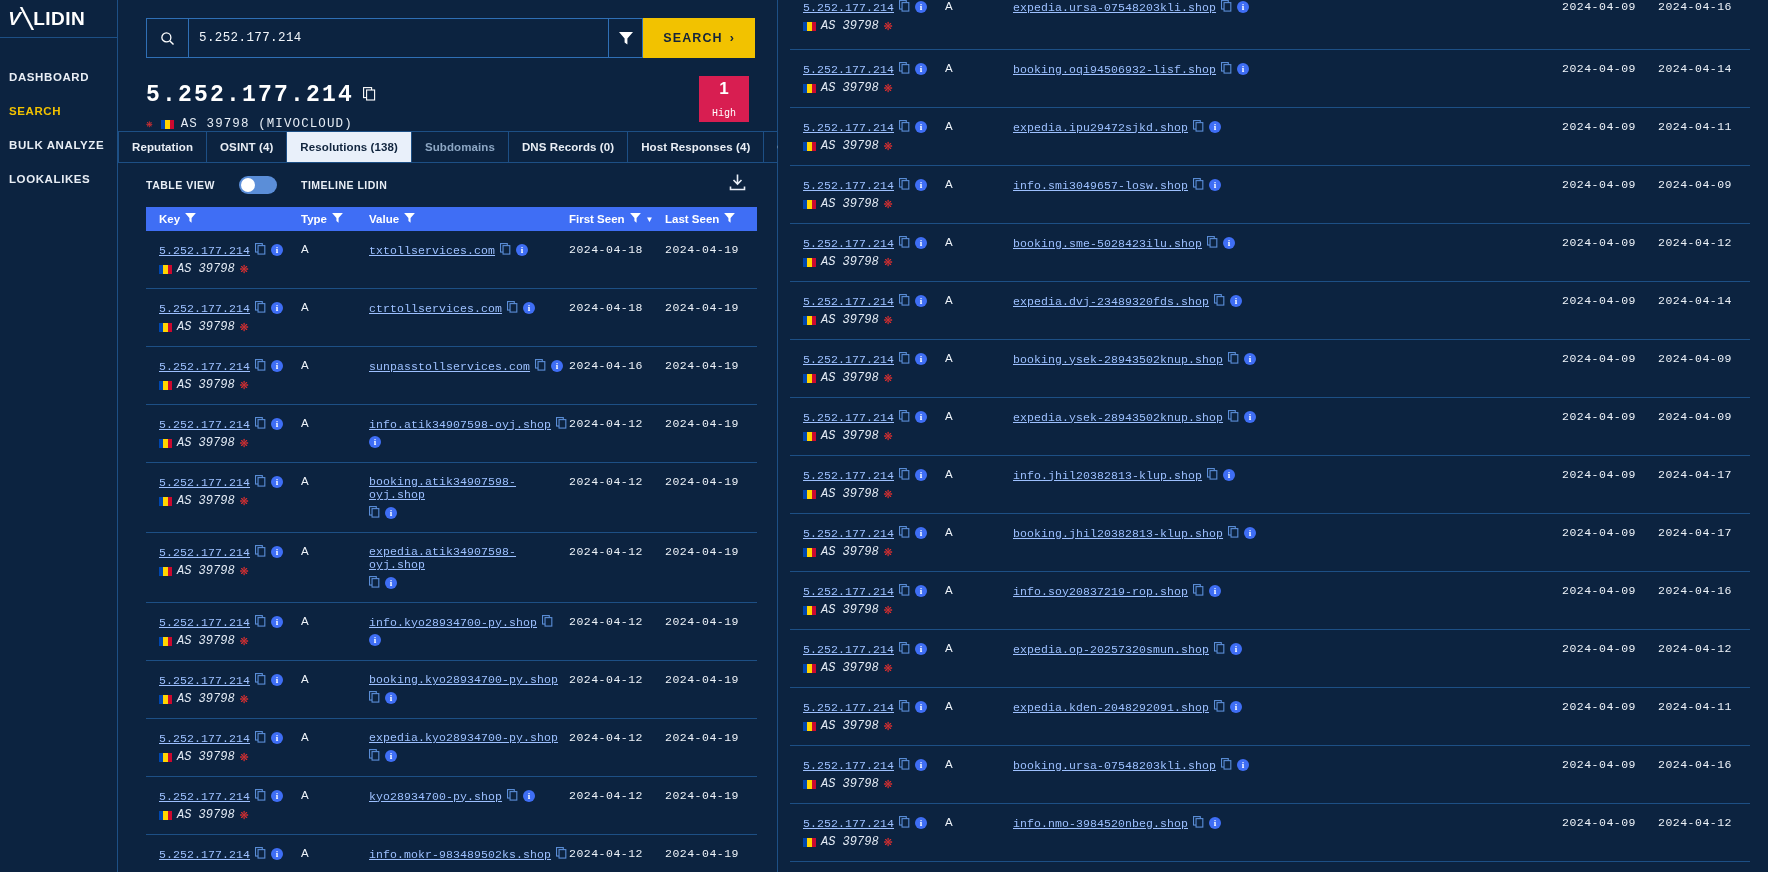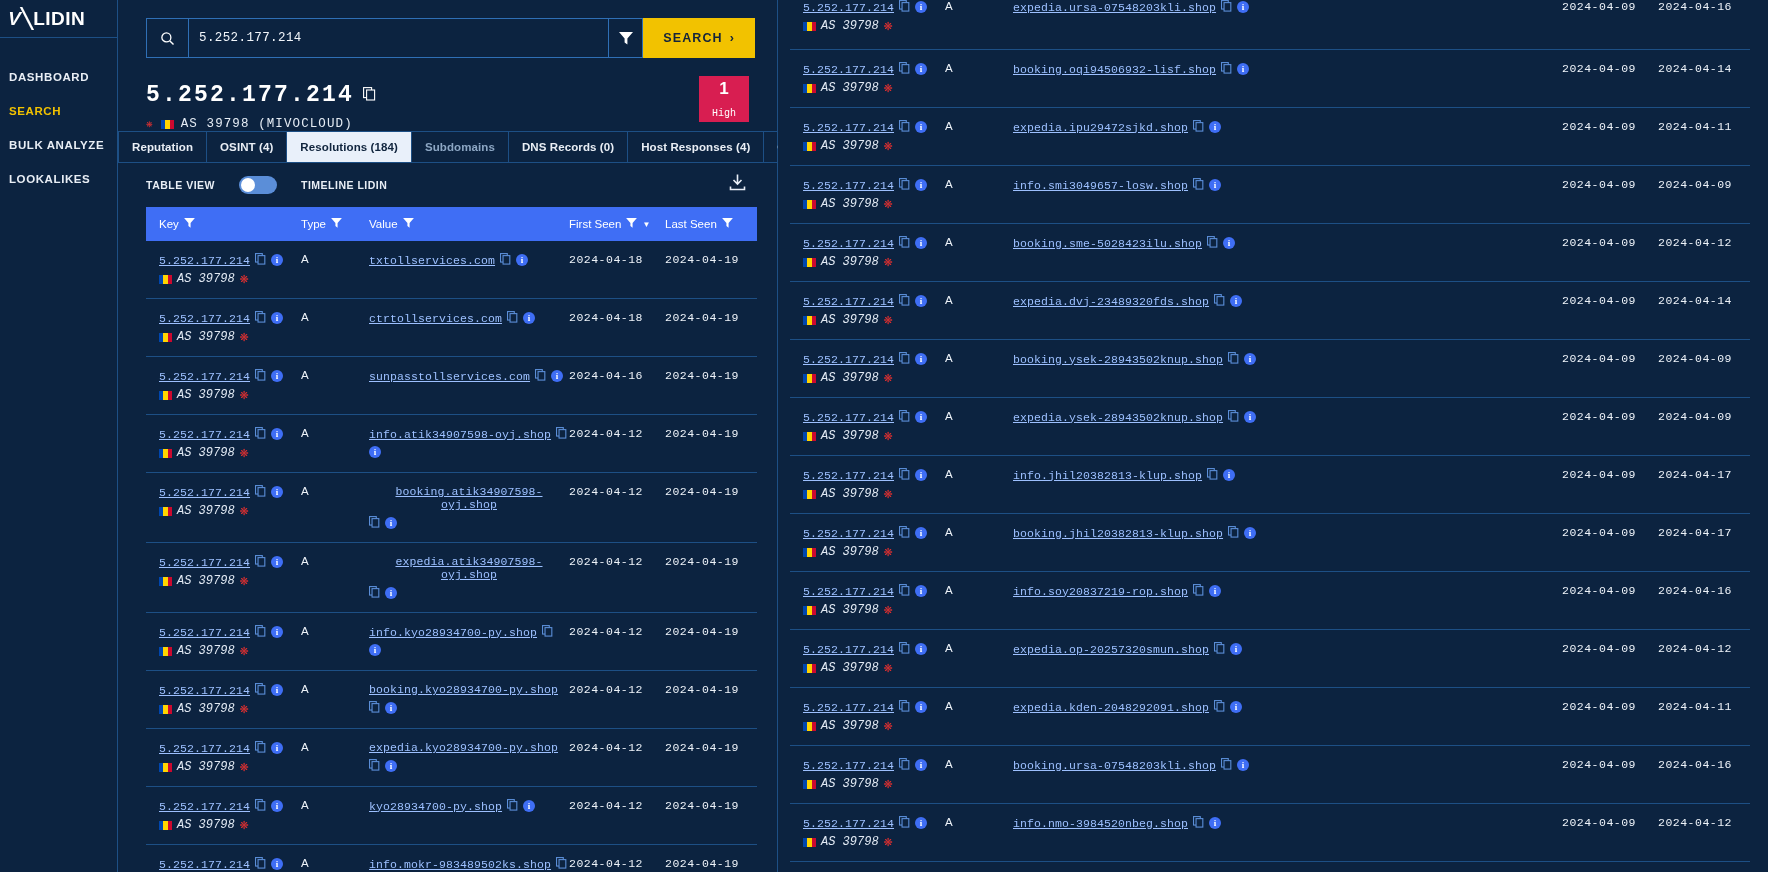--- a/index.html
+++ b/index.html
@@ -101,27 +101,27 @@
   }
   .toggle .knob {
     position: absolute; width: 14px; height: 14px; border-radius: 50%;
     background: #fff; top: 2px; left: 2px;
   }
   .download-icon { position: absolute; right: 30px; top: 10px; cursor: pointer; }
 
   
   .tbl { margin: 0 20px 0 28px; }
   .thead {
-    display: flex; background: #3f6ef5; color: #fff; height: 34px; align-items: center;
-    font-size: 11.5px; font-weight: 400;
+    display: flex; background: #3f6ef5; color: #fff; height: 24px; align-items: center;
+    font-size: 11.5px; font-weight: 700;
   }
   .thead .c { display: flex; align-items: center; gap: 5px; }
   .c-key { width: 155px; padding-left: 13px; }
   .c-type { width: 68px; }
-  .c-value { flex: 1; text-align: center; }
+  .c-value { flex: 1; }
   .c-first { width: 96px; }
   .c-last { width: 92px; }
   .trow {
     display: flex; align-items: flex-start; padding: 12px 0 12px 0;
     border-bottom: 1px solid #1d4f85; min-height: 50px;
   }
   .trow .c { font-size: 11.5px; }
   .lnk {
     color: #9dc0ff; font-family: "Liberation Mono", monospace; font-size: 11.5px;
     text-decoration: underline; cursor: pointer; letter-spacing: 0.1px;
@@ -216,21 +216,21 @@
       </div>
       <div class="risk-badge">
         <span class="risk-num">1</span>
         <span class="risk-lbl">High</span>
       </div>
     </div>
 
     <div class="tabs">
       <div class="tab">Reputation</div>
       <div class="tab">OSINT (4)</div>
-      <div class="tab active">Resolutions (184)</div>
+      <div class="tab active">Resolutions (138)</div>
       <div class="tab muted">Subdomains</div>
       <div class="tab">DNS Records (0)</div>
       <div class="tab">Host Responses (4)</div>
       <div class="tab">CT Stream (0)</div>
     </div>
 
     <div class="viewbar">
       <span class="view-lbl">TABLE VIEW</span>
       <span class="toggle">
           <span class="knob"></span>

